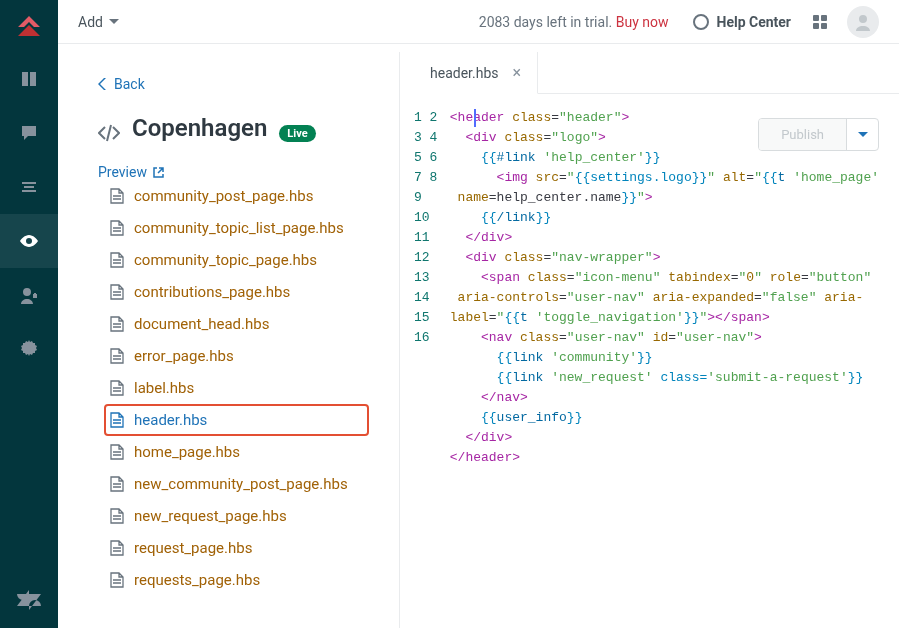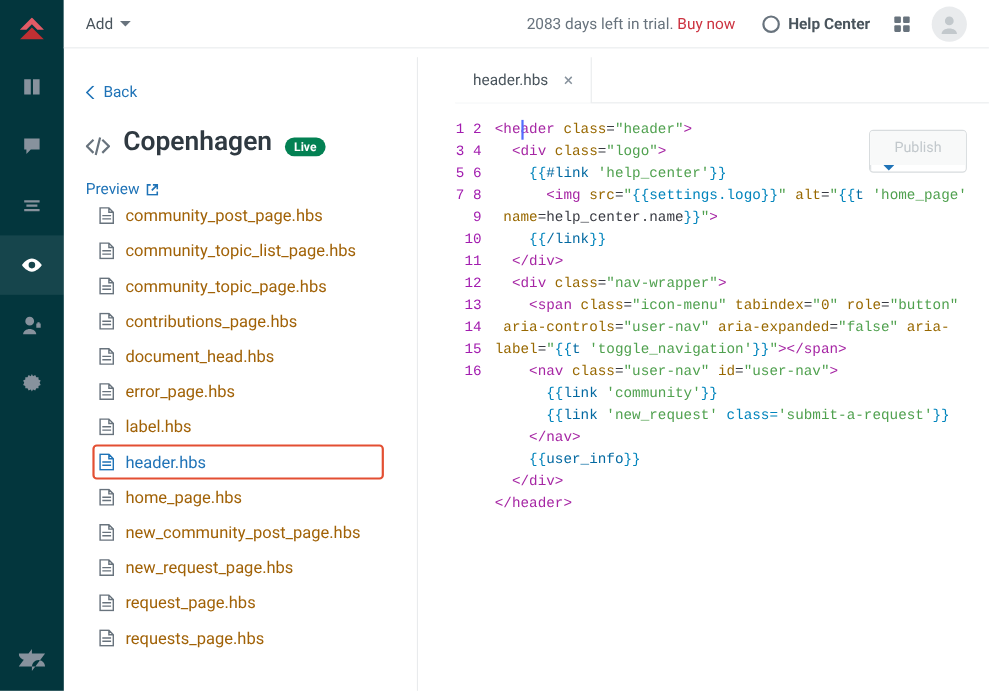--- a/index.html
+++ b/index.html
@@ -21,51 +21,51 @@
 .topbar-spacer { flex: 1; }
 .trial { font-size: 14px; color: #68737d; margin-right: 24px; text-align: right; }
 .trial a { color: #cc3340; text-decoration: none; }
 .help-center-link { color: #49545c; font-size: 14px; display: flex; align-items: center; gap: 8px; margin-right: 22px; cursor: pointer; font-weight: bold; }
 .lifebuoy { width: 16px; height: 16px; border: 2px solid #68737d; border-radius: 50%; position: relative; }
 .grid-icon { display: grid; grid-template-columns: 6px 6px; grid-template-rows: 6px 6px; gap: 2px; margin-right: 20px; cursor: pointer; }
 .grid-icon span { background: #68737d; border-radius: 1px; }
 .avatar { width: 32px; height: 32px; border-radius: 50%; background: #e9ebed; display: flex; align-items: center; justify-content: center; cursor: pointer; }
 
 
-.panel { position: absolute; left: 48px; top: 52px; width: 332px; bottom: 0; border-right: 1px solid #e9ebed; padding: 24px 30px 0 30px; overflow: hidden; }
+.panel { position: absolute; left: 68px; top: 52px; width: 332px; bottom: 0; border-right: 1px solid #e9ebed; padding: 24px 30px 0 30px; overflow: hidden; }
 .back { color: #1f73b7; font-size: 14px; display: flex; align-items: center; gap: 8px; cursor: pointer; margin-bottom: 22px; }
 .panel-head { display: flex; align-items: flex-end; gap: 12px; margin-bottom: 22px; }
 .code-ic { color: #68737d; }
 .panel-title { font-size: 24px; font-weight: 600; color: #2f3941; }
 .badge { background: #038153; color: #fff; font-size: 11px; font-weight: 700; padding: 2px 8px; border-radius: 10px; }
 .preview { color: #1f73b7; font-size: 14px; display: flex; align-items: center; gap: 6px; cursor: pointer; }
 .files { list-style: none; margin-left: 6px; }
 .file-row { display: flex; align-items: center; gap: 10px; padding: 7px 6px; font-size: 15px; color: #a16207; cursor: pointer; }
 .file-row.selected { border: 2px solid #e34f32; border-radius: 4px; padding: 5px 4px; color: #1f73b7; }
 .file-icon { color: #68737d; flex-shrink: 0; }
 .file-row.selected .file-icon { color: #1f73b7; }
 
 
 .editor-wrap { position: absolute; left: 414px; top: 52px; right: 0; bottom: 0; display: flex; flex-direction: column; }
 .tabs { height: 42px; display: flex; align-items: stretch; border-bottom: 1px solid #e9ebed; }
 .tab { display: flex; align-items: center; gap: 14px; padding: 0 16px; font-size: 14px; color: #49545c; border-right: 1px solid #e9ebed; border-bottom: 1px solid #fff; margin-bottom: -1px; cursor: pointer; }
 .tab .close { color: #87929d; cursor: pointer; font-size: 16px; }
 .editor-surface { flex: 1; position: relative; padding-top: 14px; }
 .code { display: flex; font-family: "SFMono-Regular", Consolas, "Liberation Mono", Menlo, monospace; font-size: 13px; line-height: 20px; }
-.gutter { width: 40px; text-align: right; padding-right: 12px; color: #a21caf; user-select: none; }
+.gutter { width: 40px; padding-right: 12px; color: #0f766e; user-select: none; }
 .src { flex: 1; white-space: pre; color: #383a42; padding-right: 20px; }
 .t-tag { color: #a626a4; }
 .t-attr { color: #986801; }
 .t-str { color: #50a14f; }
 .t-hb { color: #0184bc; }
 .t-hb-kw { color: #0369a1; }
 .t-num { color: #986801; }
 .cursor-bar { position: absolute; width: 2px; height: 18px; background: #526cfe; left: 60px; top: 15px; }
 
-.publish-wrap { position: absolute; right: 20px; top: 24px; display: flex; border: 1px solid #d8dcde; border-radius: 4px; overflow: hidden; background: #fff; flex-direction: column; }
+.publish-wrap { position: absolute; right: 20px; top: 24px; display: flex; border: 1px solid #d8dcde; border-radius: 4px; overflow: hidden; background: #fff; }
 .publish-btn { padding: 8px 22px; font-size: 13px; color: #c2c8cc; background: #f8f9f9; cursor: not-allowed; }
 .publish-dd { width: 32px; display: flex; align-items: center; justify-content: center; border-left: 1px solid #d8dcde; cursor: pointer; color: #1f73b7; }
 
 svg { display: block; }
 </style>
 </head>
 <body>
 
 <div class="rail">
   <div class="rail-top">

